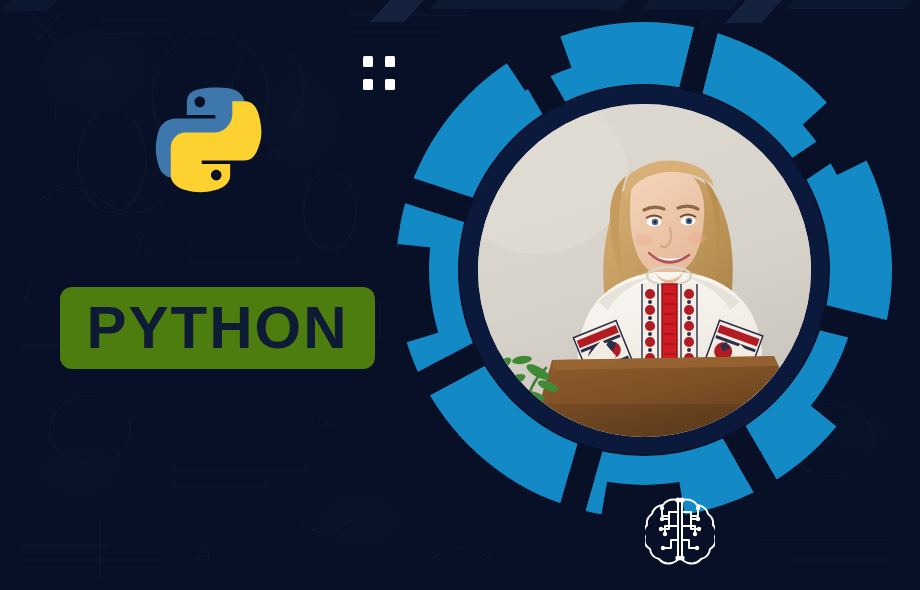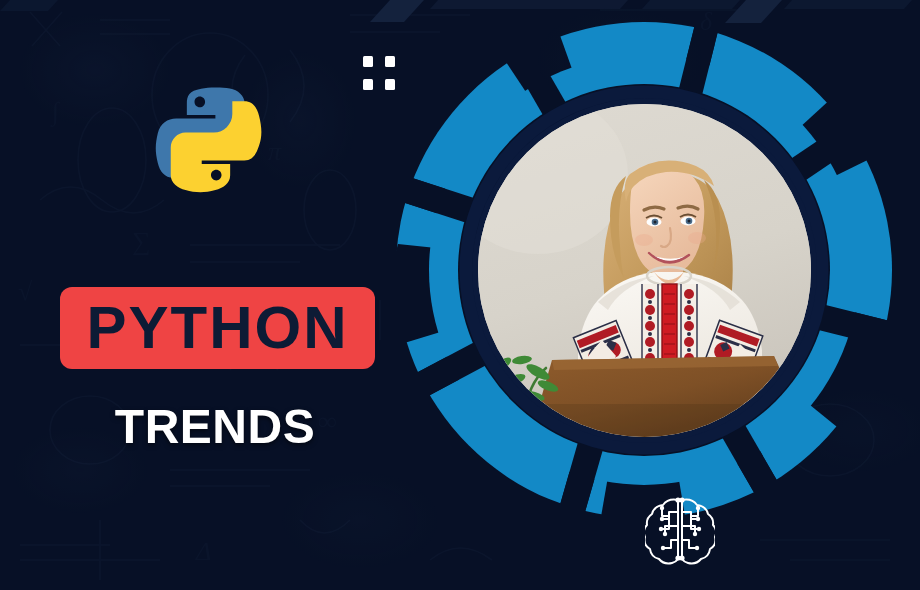--- a/index.html
+++ b/index.html
@@ -57,21 +57,21 @@
   }
   .grid-dots span:nth-child(1){ left:0;    top:0; }
   .grid-dots span:nth-child(2){ left:22px; top:0; }
   .grid-dots span:nth-child(3){ left:0;    top:23px; }
   .grid-dots span:nth-child(4){ left:22px; top:23px; }
 
   
   .python-badge {
     position:absolute; left:60px; top:287px;
     width:315px; height:82px;
-    background:#ef4444;
+    background:#4d7c0f;
     border-radius:12px;
     display:flex; align-items:center; justify-content:center;
   }
   .python-badge-label {
     font-size:60px; font-weight:bold;
     letter-spacing:2px;
     color:#0d1b35;
     line-height:1;
     font-family:"Liberation Sans", sans-serif;
   }
@@ -182,21 +182,20 @@
     <span></span>
     <span></span>
     <span></span>
   </div>
 
   <div class="python-badge">
     <span class="python-badge-label">PYTHON</span>
   </div>
 
   <div class="headline">
-    <div class="headline-line line2">TRENDS</div>
   </div>
 
   <div class="cog-wrap">
     <svg class="cog-svg" viewBox="0 0 512 512">
 
       <g>
         <mask id="cogmask">
           <rect x="0" y="0" width="512" height="512" fill="#000"></rect>
 
           <circle cx="256" cy="256" r="248" fill="#fff"></circle>

